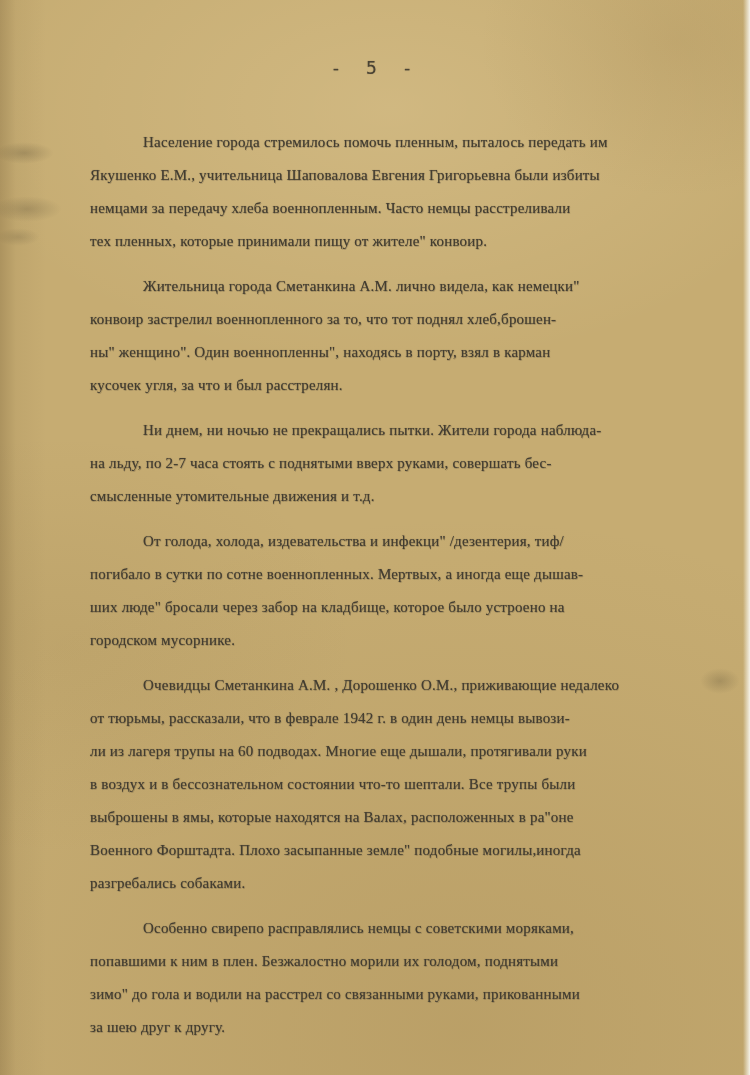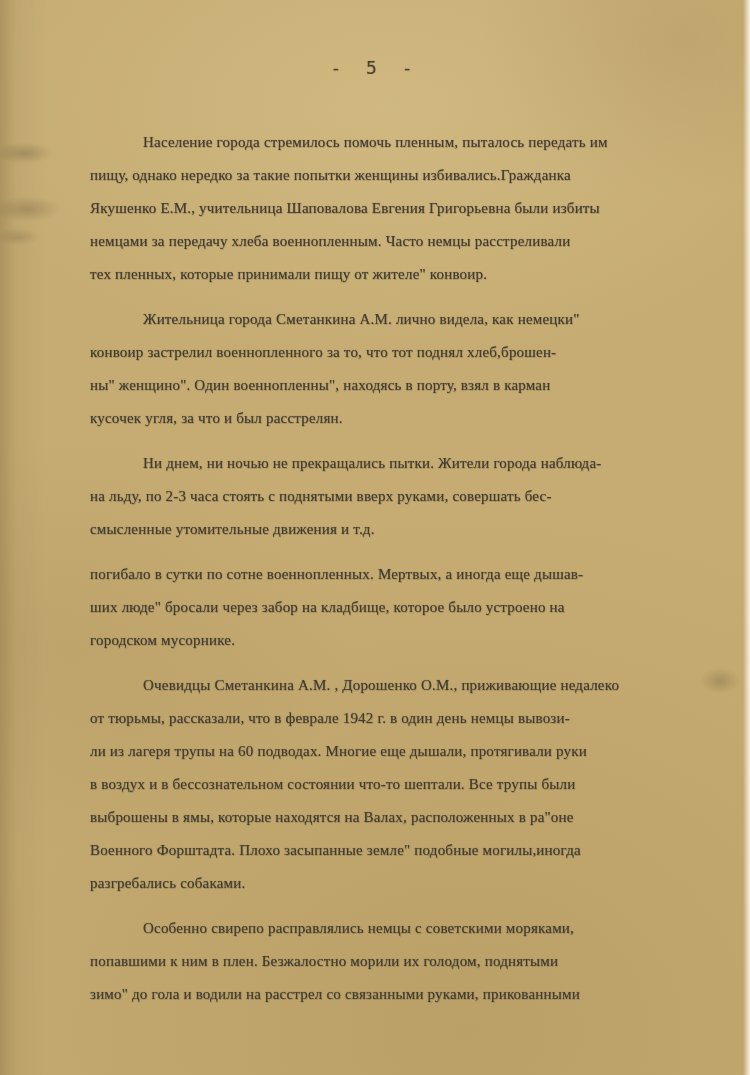--- a/index.html
+++ b/index.html
@@ -67,49 +67,50 @@
   <div class="stain s1"></div>
   <div class="stain s2"></div>
   <div class="stain s3"></div>
   <div class="stain s4"></div>
 
   <div class="page-number">-  5  -</div>
 
   <div class="doc-body">
       <div class="paragraph">
         <div class="line first">Население города стремилось помочь пленным, пыталось передать им</div>
-        <div class="line">пищу, однако нередко за такие попытки женщины избивались.Гражданка</div>
         <div class="line">Якушенко Е.М., учительница Шаповалова Евгения Григорьевна были избиты</div>
         <div class="line">немцами за передачу хлеба военнопленным. Часто немцы расстреливали</div>
         <div class="line">тех пленных, которые принимали пищу от жителе" конвоир.</div>
       </div>
       <div class="paragraph">
         <div class="line first">Жительница города Сметанкина А.М. лично видела, как немецки"</div>
         <div class="line">конвоир застрелил военнопленного за то, что тот поднял хлеб,брошен-</div>
         <div class="line">ны" женщино". Один военнопленны", находясь в порту,  взял в карман</div>
         <div class="line">кусочек угля, за что и был расстрелян.</div>
       </div>
       <div class="paragraph">
         <div class="line first">Ни днем, ни ночью не прекращались пытки. Жители города наблюда-</div>
-        <div class="line">на льду, по 2-3 часа стоять с поднятыми вверх руками, совершать бес-</div>
+        <div class="line">на льду, по 2-7 часа стоять с поднятыми вверх руками, совершать бес-</div>
         <div class="line">смысленные утомительные движения и т.д.</div>
       </div>
       <div class="paragraph">
+        <div class="line first">От голода, холода, издевательства и инфекци" /дезентерия, тиф/</div>
         <div class="line">погибало в сутки по сотне военнопленных. Мертвых, а иногда еще дышав-</div>
         <div class="line">ших люде" бросали через забор на кладбище, которое было устроено на</div>
         <div class="line">городском мусорнике.</div>
       </div>
       <div class="paragraph">
         <div class="line first">Очевидцы Сметанкина А.М. , Дорошенко О.М., приживающие недалеко</div>
         <div class="line">от тюрьмы, рассказали, что в феврале 1942 г. в один день немцы вывози-</div>
         <div class="line">ли из лагеря трупы на 60 подводах. Многие еще дышали, протягивали руки</div>
         <div class="line">в воздух и в бессознательном состоянии что-то шептали. Все трупы были</div>
         <div class="line">выброшены в ямы, которые находятся на Валах, расположенных в ра"оне</div>
         <div class="line">Военного Форштадта. Плохо засыпанные земле" подобные могилы,иногда</div>
         <div class="line">разгребались собаками.</div>
       </div>
       <div class="paragraph">
         <div class="line first">Особенно свирепо расправлялись немцы с советскими моряками,</div>
         <div class="line">попавшими к ним в плен. Безжалостно морили их голодом, поднятыми</div>
         <div class="line">зимо" до гола и водили на расстрел со связанными руками, прикованными</div>
+        <div class="line">за шею друг к другу.</div>
       </div>
     </div>
 </div>
 
 </body></html>

